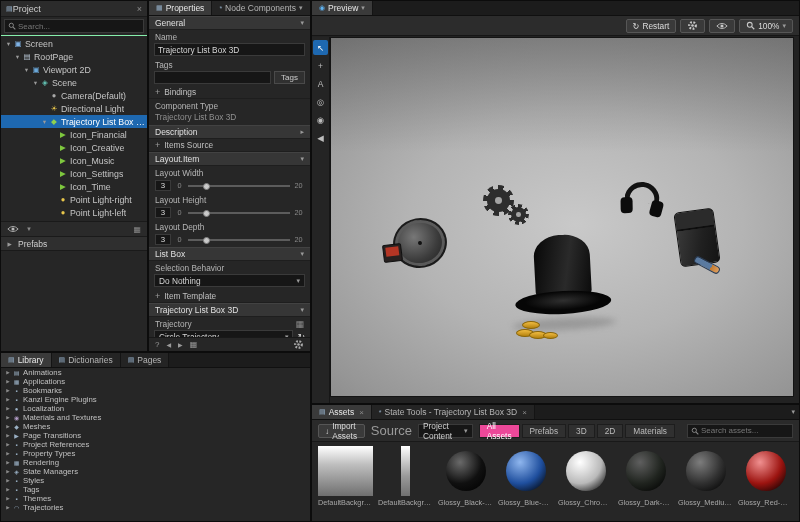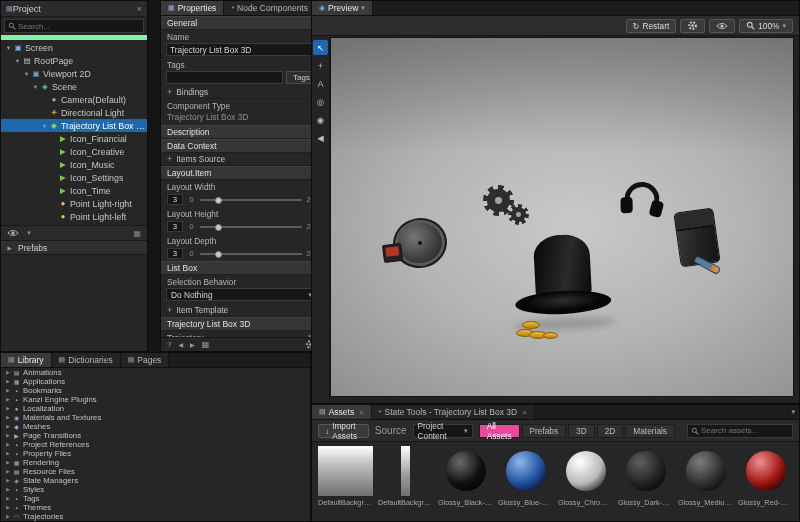--- a/index.html
+++ b/index.html
@@ -13,37 +13,37 @@
   .phead { height:16px; background:#2b2b2b; display:flex; align-items:center; padding:0 5px; font-size:9px; color:#cfcfcf; border-bottom:1px solid #1a1a1a; }
   .pico { font-size:7px; color:#8fa8bf; }
   .tabbar { height:15px; background:#1c1c1c; display:flex; align-items:stretch; border-bottom:1px solid #101010; }
   .tab { display:flex; align-items:center; gap:3px; padding:0 7px; font-size:8.5px; color:#b5b5b5; background:#242424; border-right:1px solid #141414; white-space:nowrap; }
   .tab.active { background:#3a3a3a; color:#e8e8e8; }
   .tab .close { font-size:8px; color:#8a8a8a; margin-left:2px; }
   .chev { font-size:7px; color:#9a9a9a; }
 
   
   #project { left:0; top:0; width:148px; height:352px; }
-  .search-row { padding:2px 3px; border-bottom:5px solid #86efac; }
+  .search-row { padding:2px 3px; border-bottom:1px solid #86efac; }
   .searchbox { position:relative; height:14px; background:#161616; border:1px solid #3a3a3a; display:flex; align-items:center; }
   .searchbox svg { margin:0 2px 0 3px; flex:none; }
   .sinput { flex:1; min-width:0; background:transparent; border:none; outline:none; color:#bbb; font-size:8px; font-family:inherit; }
   .sinput::placeholder { color:#777; }
   .tree { padding-top:1px; }
   .tree-row { height:13px; display:flex; align-items:center; font-size:8.8px; color:#c6c6c6; white-space:nowrap; overflow:hidden; }
   .tree-row.selected { background:#1e68b0; color:#fff; }
   .expander { width:9px; font-size:5.5px; color:#9a9a9a; text-align:center; flex:none; }
   .node-icon { width:10px; font-size:7.5px; text-align:center; flex:none; margin-right:2px; }
   .node-label { overflow:hidden; text-overflow:ellipsis; }
   .mini-toolbar { height:16px; display:flex; align-items:center; gap:7px; padding:0 6px; background:#2a2a2a; border-top:1px solid #1a1a1a; border-bottom:1px solid #1a1a1a; margin-top:2px; font-size:8px; }
   .section-bar { height:14px; background:#2f2f2f; display:flex; align-items:center; gap:4px; padding:0 4px; font-size:8.5px; color:#cfcfcf; border-bottom:1px solid #1a1a1a; }
   .section-bar .expander { font-size:5.5px; }
 
   
-  #properties { left:160px; top:0; width:163px; height:352px; }
+  #properties { left:148px; top:0; width:163px; height:352px; }
   .sect { height:14px; background:#363636; border-top:1px solid #424242; border-bottom:1px solid #1e1e1e; display:flex; align-items:center; justify-content:space-between; padding:0 6px; font-size:8.5px; color:#e0e0e0; }
   .lbl { font-size:8.3px; color:#b5b5b5; padding:2px 6px 1px; }
   .input-row { padding:0 5px 2px; display:flex; gap:3px; }
   .tb { height:13px; background:#161616; border:1px solid #3a3a3a; color:#d5d5d5; font-size:8.3px; width:100%; padding:0 3px; font-family:inherit; outline:none; }
   .tags-btn { height:13px; background:#303030; border:1px solid #4a4a4a; color:#ccc; font-size:8px; padding:0 6px; display:flex; align-items:center; flex:none; }
   .plus-row { height:13px; display:flex; align-items:center; gap:4px; padding:0 6px; font-size:8.3px; color:#c0c0c0; border-bottom:1px solid #1e1e1e; }
   .plus-row .plus { color:#9a9a9a; font-size:9px; }
   .kv-value { font-size:8.3px; color:#8f8f8f; padding:0 6px 3px; }
   .prop-slider .slider-row { display:flex; align-items:center; gap:3px; padding:1px 6px 2px; }
   .num-box { width:16px; height:11px; background:#161616; border:1px solid #3a3a3a; color:#ddd; font-size:7.8px; text-align:center; line-height:10px; flex:none; }
@@ -95,21 +95,21 @@
 
   
   #library { left:0; top:352px; width:311px; height:170px; }
   .lib-row { height:9px; display:flex; align-items:center; font-size:7.8px; color:#c0c0c0; padding-left:3px; white-space:nowrap; }
   .lx { width:8px; font-size:4.5px; color:#8a8a8a; text-align:center; flex:none; }
   .li { width:9px; font-size:6px; text-align:center; flex:none; margin-right:2px; }
 
   
   #assets { left:311px; top:404px; width:489px; height:118px; }
   .as-toolbar { height:22px; background:#2a2a2a; border-bottom:1px solid #191919; display:flex; align-items:center; gap:6px; padding:0 6px; }
-  .src-lbl { font-size:10px; color:#9a9a9a; }
+  .src-lbl { font-size:13px; color:#9a9a9a; }
   .as-dd { width:88px; height:14px; background:#161616; border:1px solid #3a3a3a; display:flex; align-items:center; justify-content:space-between; padding:0 4px; font-size:8.3px; color:#d0d0d0; }
   .fgroup { display:flex; gap:2px; }
   .fbtn { height:14px; display:flex; align-items:center; padding:0 7px; background:#303030; border:1px solid #1d1d1d; font-size:8.3px; color:#bbb; }
   .fbtn.active { background:#ec4899; color:#fff; }
   .as-grid { display:flex; gap:5px; padding:4px 6px; }
   .asset-tile { width:55px; flex:none; }
   .asset-thumb { width:55px; height:50px; position:relative; display:flex; align-items:center; justify-content:center; }
   .thumb-gradient { background:linear-gradient(180deg,#ffffff 0%,#bdbdbd 38%,#6f6f6f 100%); }
   .thumb-strip::before { content:""; width:9px; height:100%; background:linear-gradient(180deg,#fff,#9a9a9a 60%,#707070); }
   .thumb-strip { justify-content:center; }
@@ -268,24 +268,20 @@
     <span class="plus">+</span>
     <span>Bindings</span>
   </div>
   <div class="lbl">Component Type</div>
   <div class="kv-value">Trajectory List Box 3D</div>
 
   <div class="sect">
     <span>Description</span>
     <span class="chev">▸</span>
   </div>
-  <div class="sect">
-    <span>Data Context</span>
-    <span class="chev">▸</span>
-  </div>
   <div class="plus-row">
     <span class="plus">+</span>
     <span>Items Source</span>
   </div>
 
   <div class="sect">
     <span>Layout.Item</span>
     <span class="chev">▾</span>
   </div>
   <div>
@@ -528,34 +524,29 @@
 
       <div class="lib-row">
         <span class="lx">▶</span>
         <span class="li" style="color: rgb(154, 176, 196);">▪</span>
         <span>Project References</span>
       </div>
 
       <div class="lib-row">
         <span class="lx">▶</span>
         <span class="li" style="color: rgb(154, 176, 196);">▪</span>
-        <span>Property Files</span>
+        <span>Property Types</span>
       </div>
 
       <div class="lib-row">
         <span class="lx">▶</span>
         <span class="li" style="color: rgb(154, 176, 196);">▦</span>
         <span>Rendering</span>
       </div>
 
-      <div class="lib-row">
-        <span class="lx">▶</span>
-        <span class="li" style="color: rgb(196, 184, 154);">▤</span>
-        <span>Resource Files</span>
-      </div>
 
       <div class="lib-row">
         <span class="lx">▶</span>
         <span class="li" style="color: rgb(154, 176, 196);">◈</span>
         <span>State Managers</span>
       </div>
 
       <div class="lib-row">
         <span class="lx">▶</span>
         <span class="li" style="color: rgb(154, 176, 196);">▪</span>

